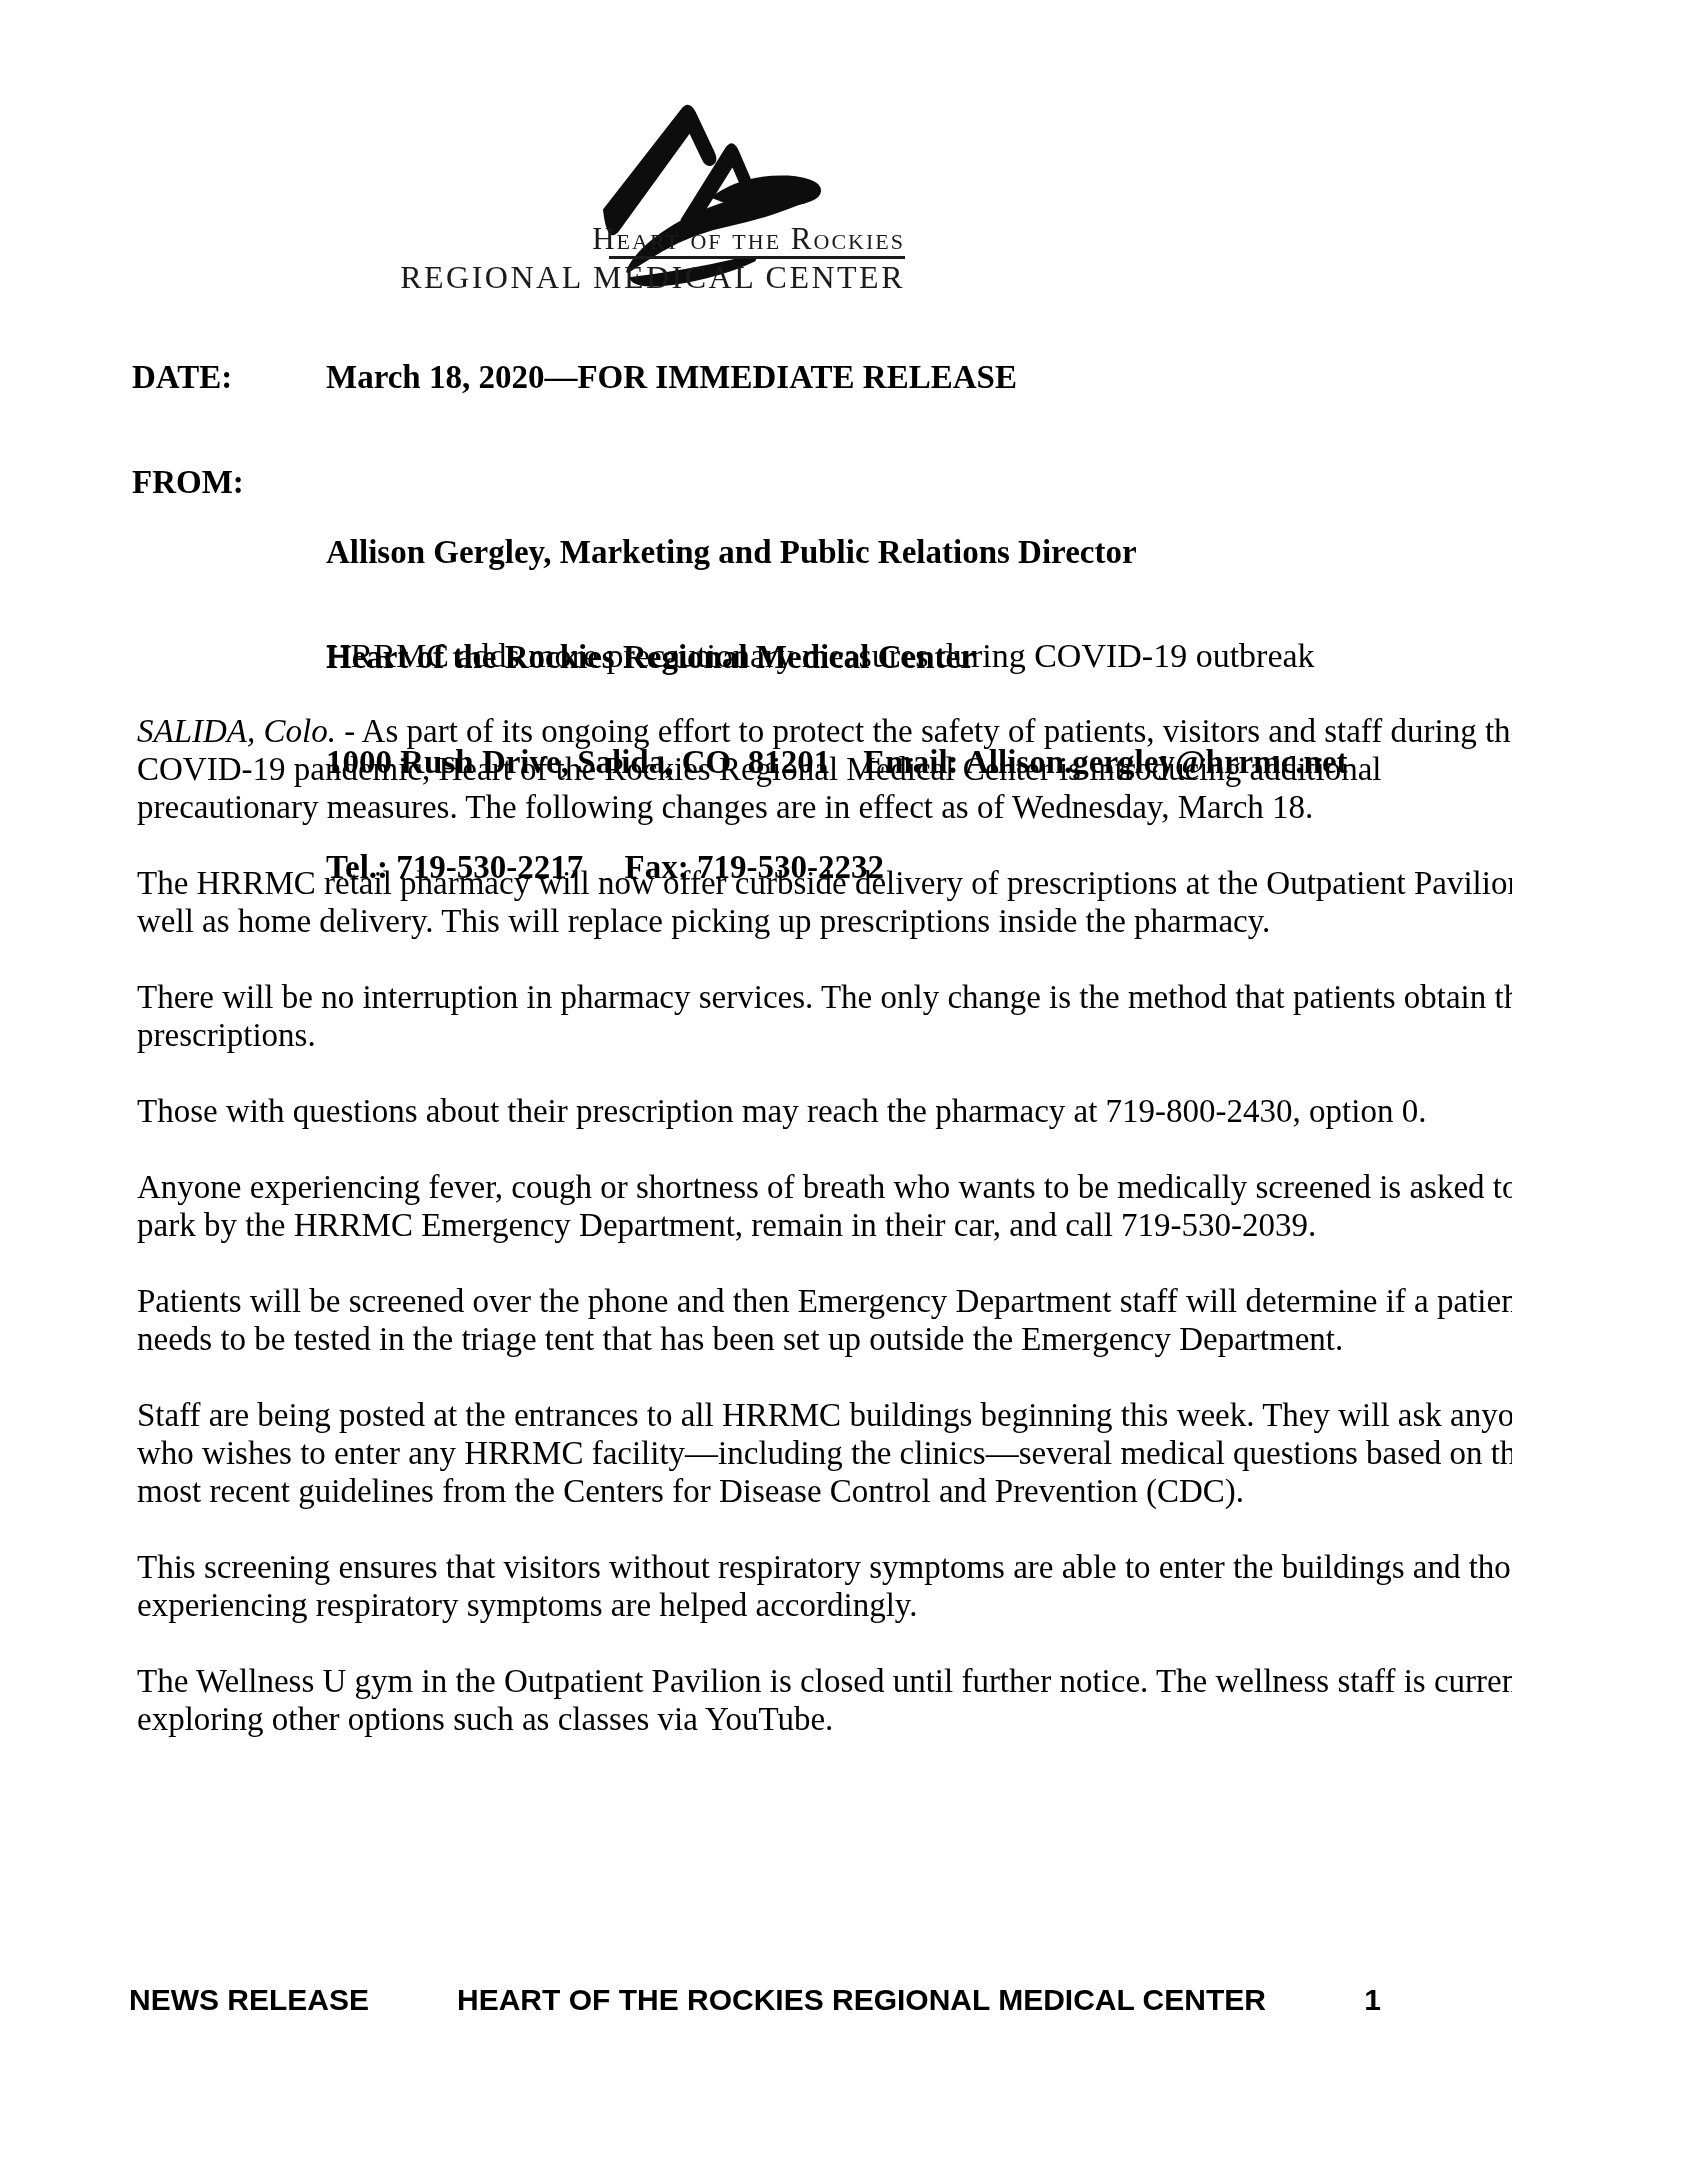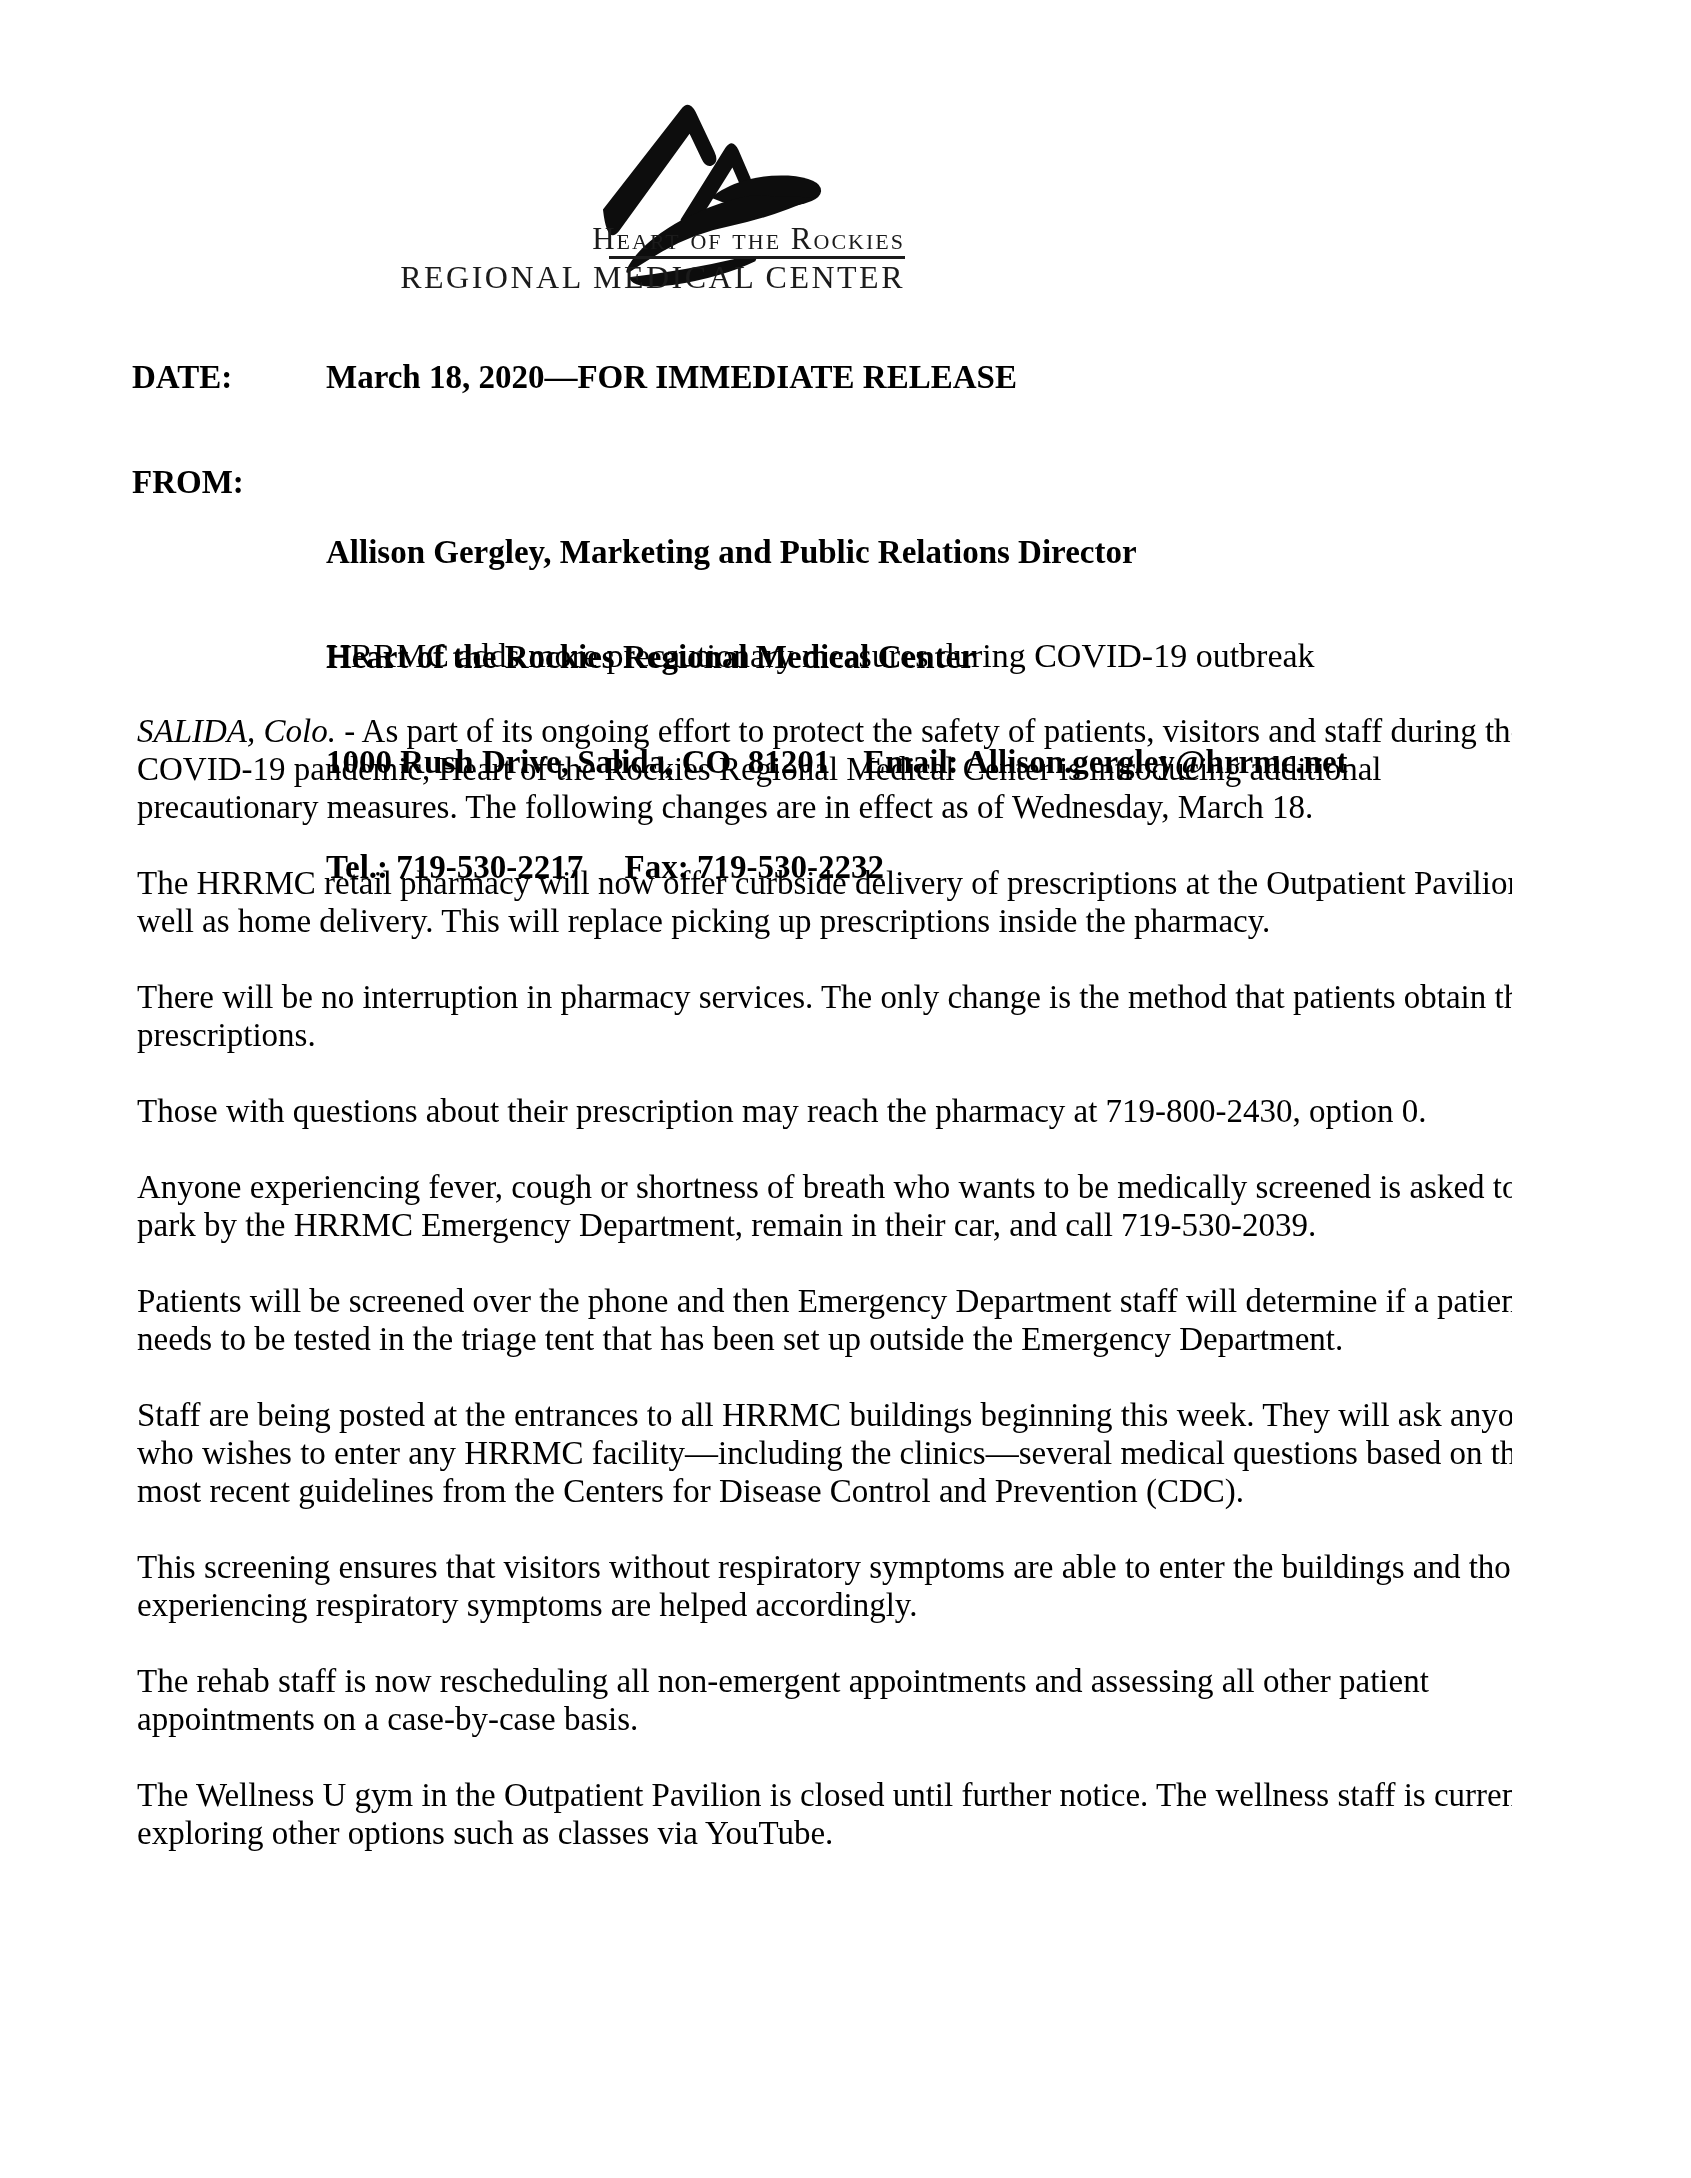--- a/index.html
+++ b/index.html
@@ -150,19 +150,23 @@
 
   <div class="body-text">
     <p><span class="dateline">SALIDA, Colo.</span><span> - As part of its ongoing effort to protect the safety of patients, visitors and staff during the COVID-19 pandemic, Heart of the Rockies Regional Medical Center is introducing additional precautionary measures. The following changes are in effect as of Wednesday, March 18.</span></p>
     <p>The HRRMC retail pharmacy will now offer curbside delivery of prescriptions at the Outpatient Pavilion as well as home delivery. This will replace picking up prescriptions inside the pharmacy.</p>
     <p>There will be no interruption in pharmacy services. The only change is the method that patients obtain their prescriptions.</p>
     <p>Those with questions about their prescription may reach the pharmacy at 719-800-2430, option 0.</p>
     <p>Anyone experiencing fever, cough or shortness of breath who wants to be medically screened is asked to park by the HRRMC Emergency Department, remain in their car, and call 719-530-2039.</p>
     <p>Patients will be screened over the phone and then Emergency Department staff will determine if a patient needs to be tested in the triage tent that has been set up outside the Emergency Department.</p>
     <p>Staff are being posted at the entrances to all HRRMC buildings beginning this week. They will ask anyone who wishes to enter any HRRMC facility—including the clinics—several medical questions based on the most recent guidelines from the Centers for Disease Control and Prevention (CDC).</p>
     <p>This screening ensures that visitors without respiratory symptoms are able to enter the buildings and those experiencing respiratory symptoms are helped accordingly.</p>
-    <p>The rehab staff is now rescheduling all non-emergent appointments and assessing all other patient appointments on a case-by-case basis.</p>
     <p>The Wellness U gym in the Outpatient Pavilion is closed until further notice. The wellness staff is currently exploring other options such as classes via YouTube.</p>
   </div>
 
+  <div class="footer">
+    <span class="footer-left">NEWS RELEASE</span>
+    <span class="footer-center">HEART OF THE ROCKIES REGIONAL MEDICAL CENTER</span>
+    <span class="footer-page">1</span>
+  </div>
 
 </div>
 
 
 </body></html>

